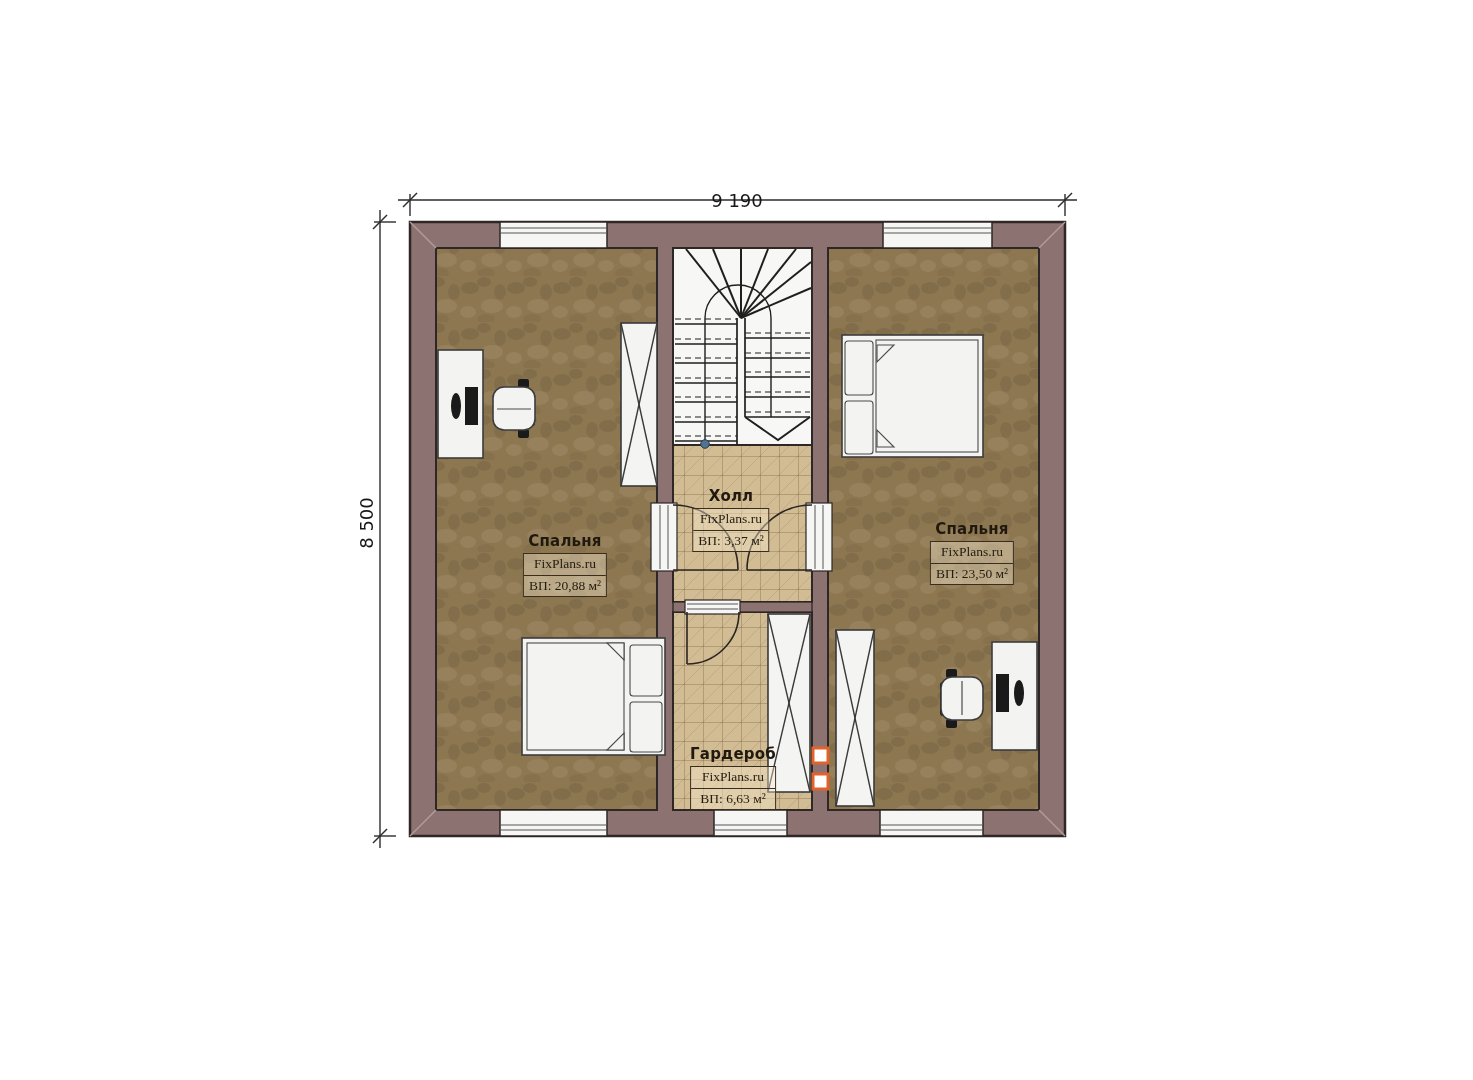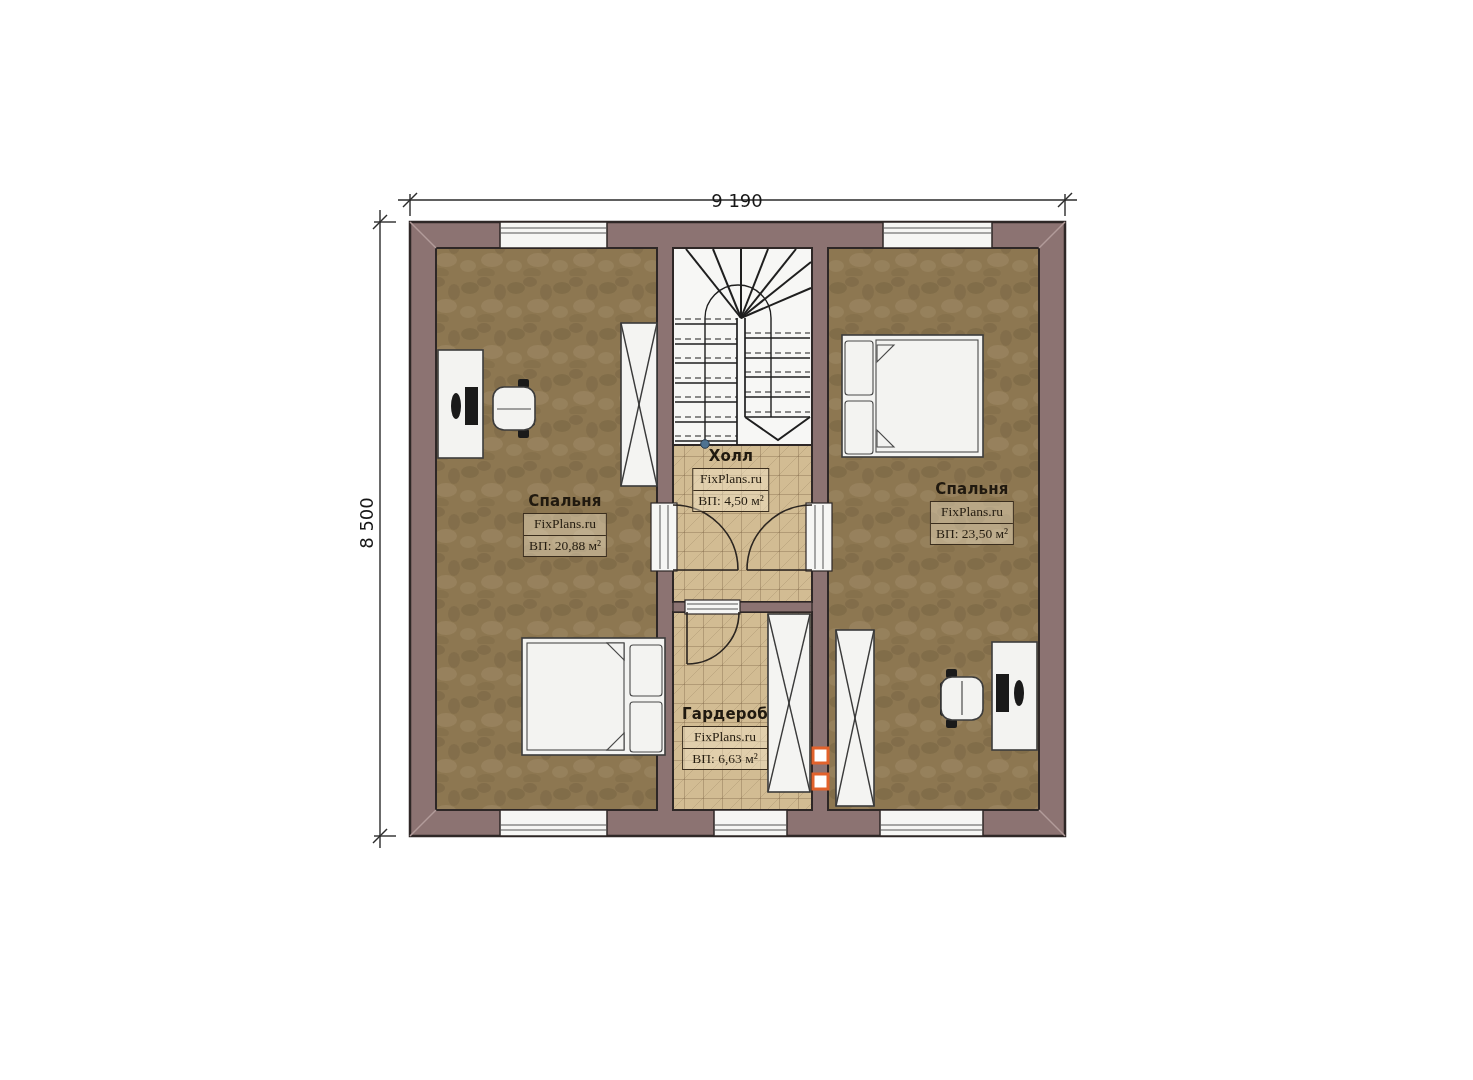--- a/index.html
+++ b/index.html
@@ -24,21 +24,21 @@
   .treadDash{stroke-width:1.2;stroke-dasharray:6 4;}
   .fan{stroke-width:2;}
   .walk{stroke-width:1.4;}
   .doorline{stroke:#2b2520;stroke-width:1.6;fill:none;}
   .closet{fill:#f4f4f2;stroke:#3a3a3a;stroke-width:1.6;}
   .closet-x{stroke:#3a3a3a;stroke-width:1.4;}
   .vent{fill:#ffffff;stroke:var(--accent,#e2622b);stroke-width:3;}
 
   
   .room-label{position:absolute;transform:translateX(-50%);text-align:center;
-              color:var(--ink,#20190f);z-index:5;}
+              color:var(--ink,#20190f);z-index:5;margin-top:40px;}
   .room-title{font-weight:bold;font-size:15px;letter-spacing:.2px;margin-bottom:3px;}
   .info-box{border:1.8px solid #3a2d1d;background:rgba(246,234,207,0.42);
             font-size:13.5px;line-height:1;color:#241c10;}
   .info-row{padding:3px 5px 4px;white-space:nowrap;font-family:Liberation Serif, serif;}
   .info-row + .info-row{border-top:1.8px solid #3a2d1d;}
 
   
   .dim{position:absolute;font-size:18px;color:#161616;z-index:5;}
   .dim-top{left:737px;top:174px;transform:translateX(-50%);margin-top:16px;}
   .dim-left{left:366px;top:523px;transform:translate(-50%,-50%) rotate(-90deg);}
@@ -262,33 +262,33 @@
     <div class="info-box">
       <div class="info-row">FixPlans.ru</div>
       <div class="info-row">ВП: 20,88 м²</div>
     </div>
   </div>
 
   <div class="room-label" style="left:731px;top:447px;">
     <div class="room-title">Холл</div>
     <div class="info-box">
       <div class="info-row">FixPlans.ru</div>
-      <div class="info-row">ВП: 4,50 м²</div>
+      <div class="info-row">ВП: 3,37 м²</div>
     </div>
   </div>
 
   <div class="room-label" style="left:972px;top:480px;">
     <div class="room-title">Спальня</div>
     <div class="info-box">
       <div class="info-row">FixPlans.ru</div>
       <div class="info-row">ВП: 23,50 м²</div>
     </div>
   </div>
 
-  <div class="room-label" style="left:725px;top:705px;">
+  <div class="room-label" style="left:725px;top:705px;padding-left:16px;">
     <div class="room-title">Гардероб</div>
     <div class="info-box">
       <div class="info-row">FixPlans.ru</div>
       <div class="info-row">ВП: 6,63 м²</div>
     </div>
   </div>
 
   <div class="dim dim-top">9 190</div>
   <div class="dim dim-left">8 500</div>
 

